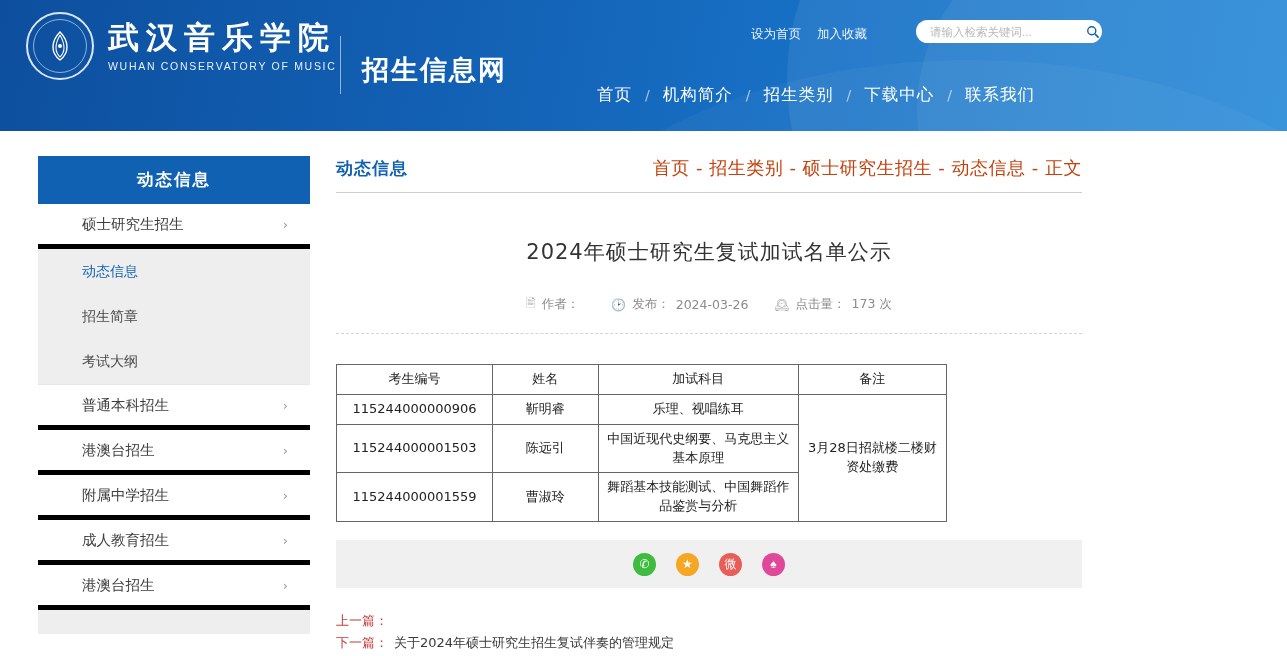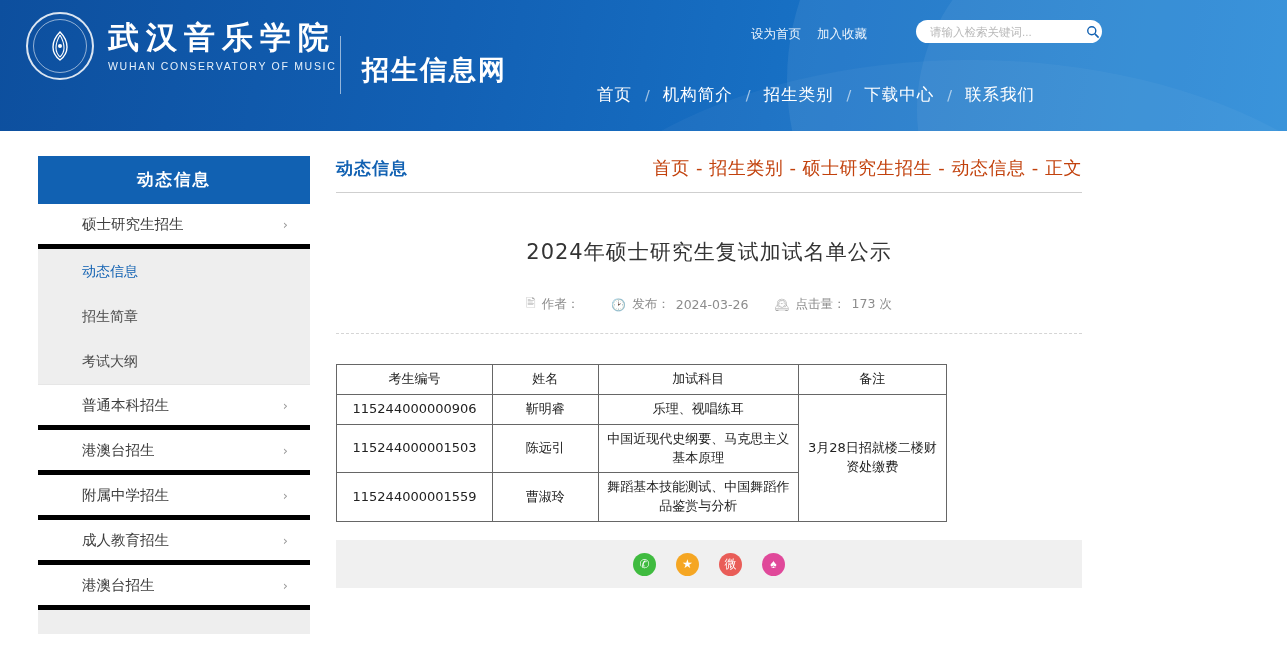--- a/index.html
+++ b/index.html
@@ -353,14 +353,24 @@
       </tbody>
     </table>
 
     <div class="share-bar">
       <span class="share-ico sh-wechat">✆</span>
       <span class="share-ico sh-star">★</span>
       <span class="share-ico sh-weibo">微</span>
       <span class="share-ico sh-qzone">♠</span>
     </div>
 
+    <div class="pager">
+      <div class="row">
+        <span class="lbl">上一篇：</span>
+        <span class="lnk"></span>
+      </div>
+      <div class="row">
+        <span class="lbl">下一篇：</span>
+        <span class="lnk">关于2024年硕士研究生招生复试伴奏的管理规定</span>
+      </div>
+    </div>
   </div>
 </div>
 
 </body></html>

